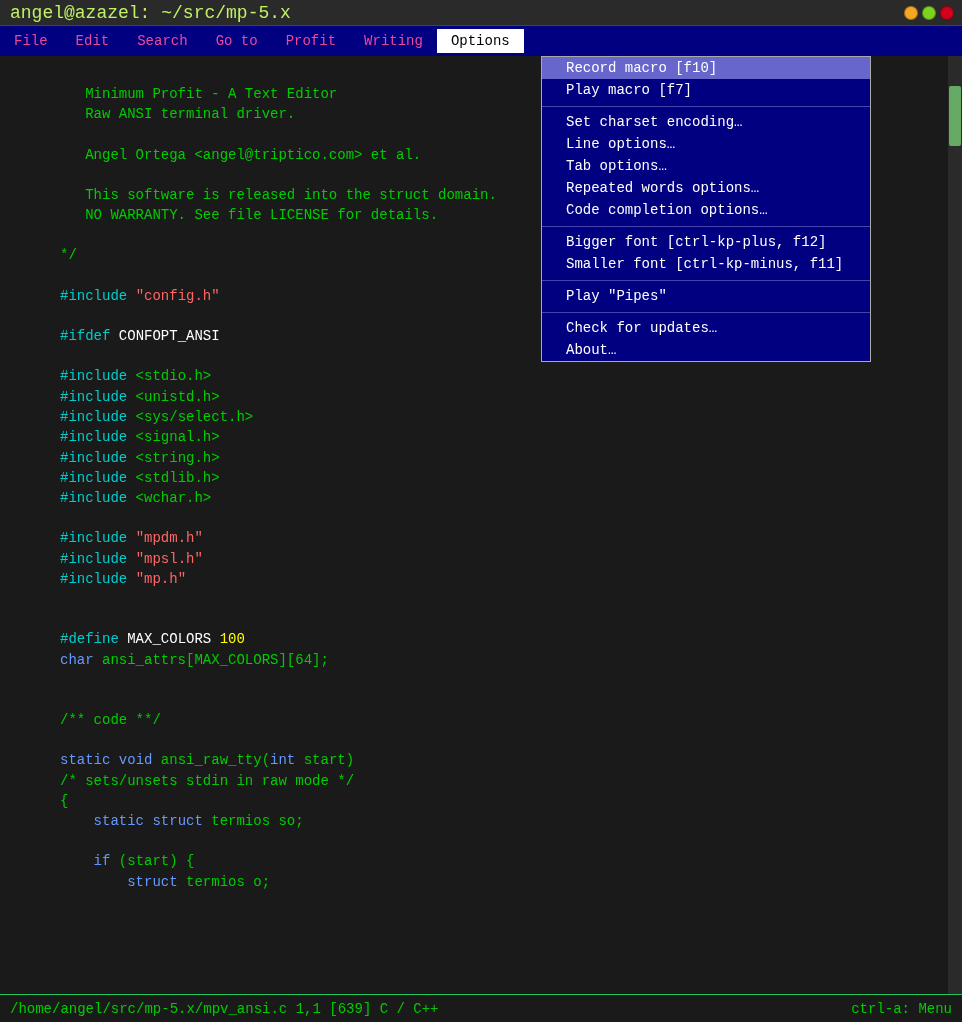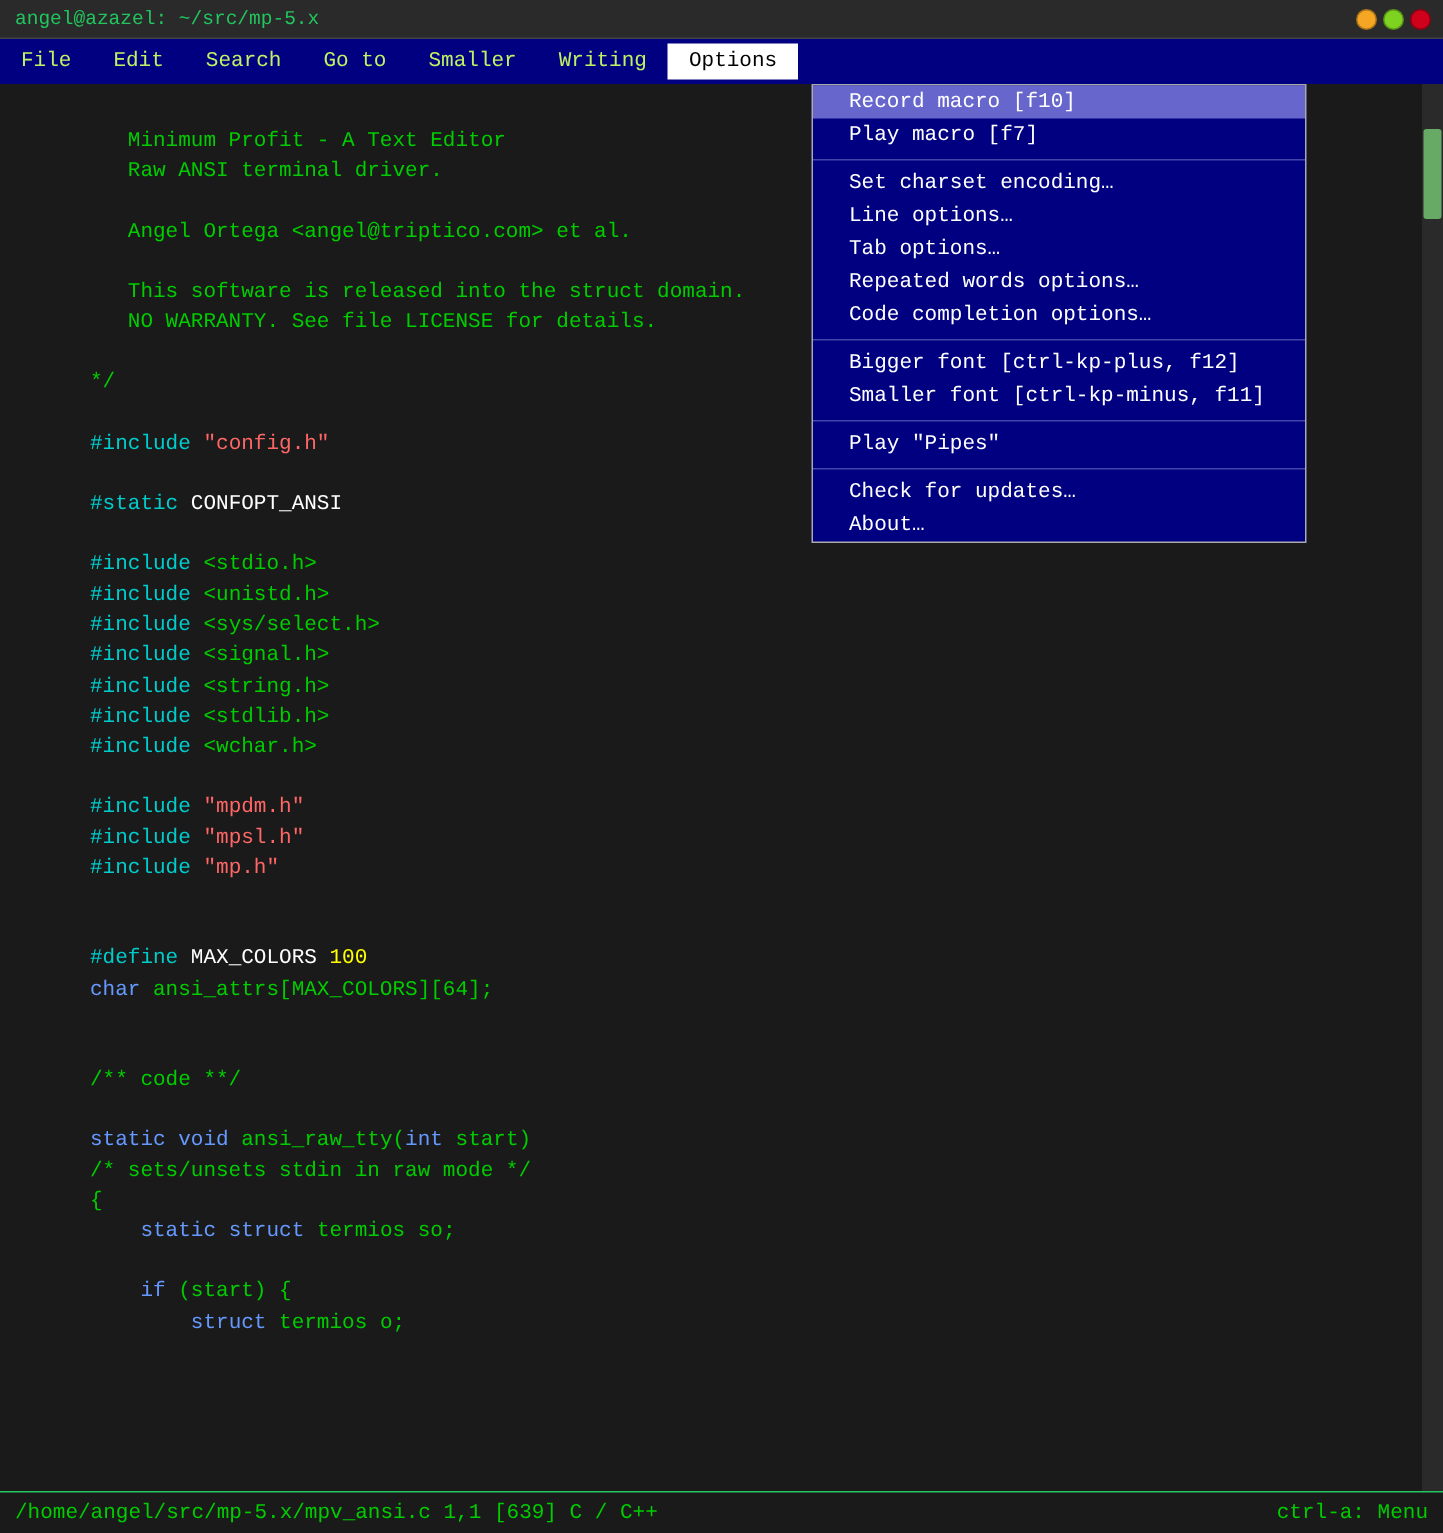--- a/index.html
+++ b/index.html
@@ -17,22 +17,22 @@
     #title-bar {
       width: 100%;
       height: 26px;
       background: #2a2a2a;
       display: flex;
       align-items: center;
       justify-content: space-between;
       border-bottom: 1px solid #444;
     }
     #title-text {
-      color: #22c55e;
-      font-size: 13px;
+      color: #bef264;
+      font-size: 18px;
       padding-left: 10px;
     }
     #window-controls {
       display: flex;
       gap: 4px;
       padding-right: 8px;
     }
     .win-btn {
       width: 14px;
       height: 14px;
@@ -46,21 +46,21 @@
     
     #menu-bar {
       width: 100%;
       height: 30px;
       background: #000080;
       display: flex;
       align-items: center;
       gap: 0;
     }
     .menu-item {
-      color: #bef264;
+      color: #ec4899;
       font-size: 14px;
       padding: 4px 14px;
       cursor: pointer;
       white-space: nowrap;
     }
     .menu-item.options-active {
       background: #fff;
       color: #000;
     }
 
@@ -164,42 +164,42 @@
     <div class="win-btn win-btn-max"></div>
     <div class="win-btn win-btn-close"></div>
   </div>
 </div>
 
 <div id="menu-bar">
   <div class="menu-item">File</div>
   <div class="menu-item">Edit</div>
   <div class="menu-item">Search</div>
   <div class="menu-item">Go to</div>
-  <div class="menu-item">Smaller</div>
+  <div class="menu-item">Profit</div>
   <div class="menu-item">Writing</div>
   <div class="menu-item options-active">Options</div>
 </div>
 
 <div id="main-area">
 
   <div id="editor">
     <div class="code-line comment"></div>
     <div class="code-line comment">   Minimum Profit - A Text Editor</div>
     <div class="code-line comment">   Raw ANSI terminal driver.</div>
     <div class="code-line"></div>
     <div class="code-line comment">   Angel Ortega &lt;angel@triptico.com&gt; et al.</div>
     <div class="code-line"></div>
     <div class="code-line comment">   This software is released into the struct domain.</div>
     <div class="code-line comment">   NO WARRANTY. See file LICENSE for details.</div>
     <div class="code-line"></div>
     <div class="code-line">*/</div>
     <div class="code-line"></div>
     <div class="code-line"><span class="kw-cyan">#include</span> <span class="str-red">"config.h"</span></div>
     <div class="code-line"></div>
-    <div class="code-line"><span class="kw-cyan">#static</span> <span class="kw-white">CONFOPT_ANSI</span></div>
+    <div class="code-line"><span class="kw-cyan">#ifdef</span> <span class="kw-white">CONFOPT_ANSI</span></div>
     <div class="code-line"></div>
     <div class="code-line"><span class="kw-cyan">#include</span> &lt;stdio.h&gt;</div>
     <div class="code-line"><span class="kw-cyan">#include</span> &lt;unistd.h&gt;</div>
     <div class="code-line"><span class="kw-cyan">#include</span> &lt;sys/select.h&gt;</div>
     <div class="code-line"><span class="kw-cyan">#include</span> &lt;signal.h&gt;</div>
     <div class="code-line"><span class="kw-cyan">#include</span> &lt;string.h&gt;</div>
     <div class="code-line"><span class="kw-cyan">#include</span> &lt;stdlib.h&gt;</div>
     <div class="code-line"><span class="kw-cyan">#include</span> &lt;wchar.h&gt;</div>
     <div class="code-line"></div>
     <div class="code-line"><span class="kw-cyan">#include</span> <span class="str-red">"mpdm.h"</span></div>

